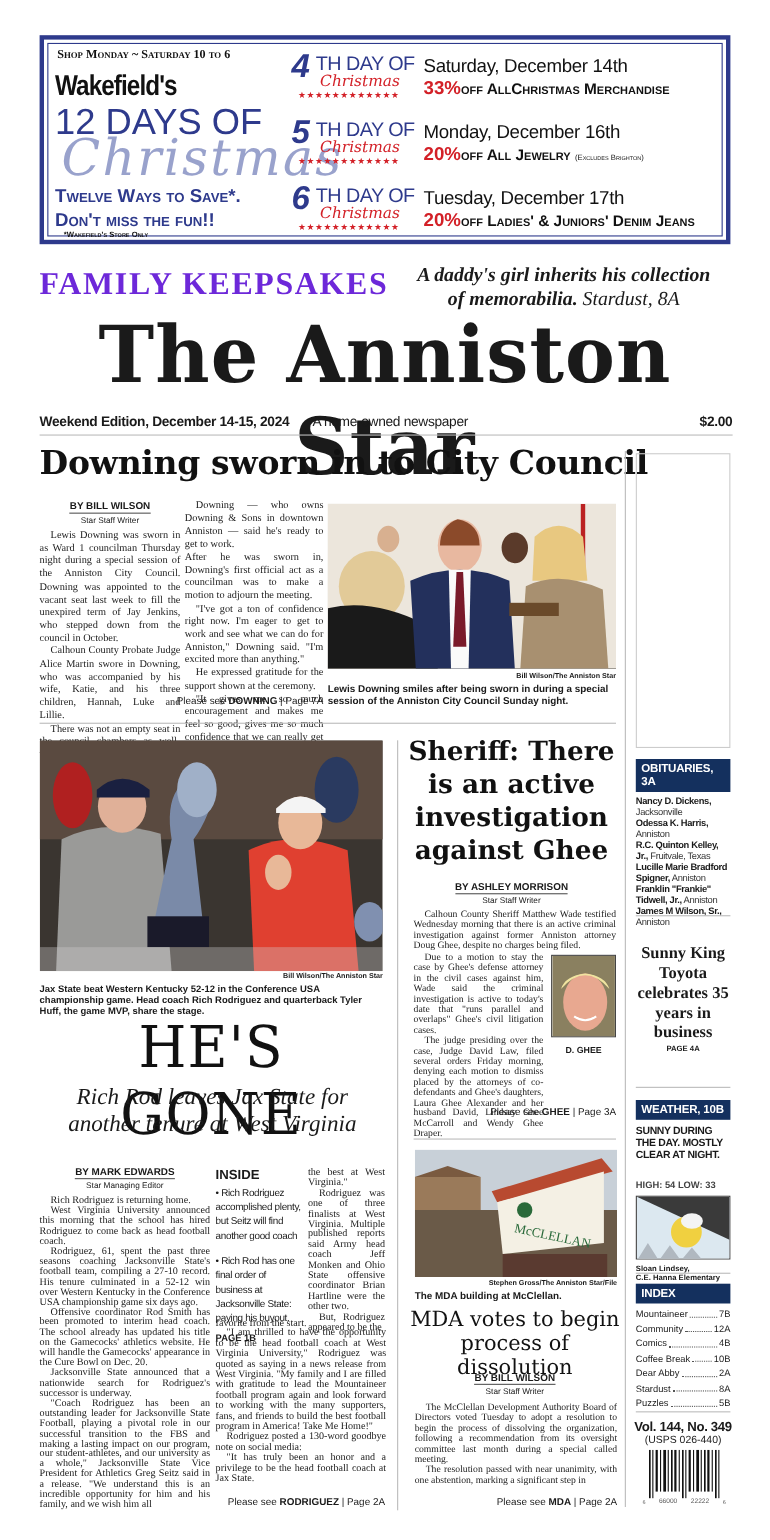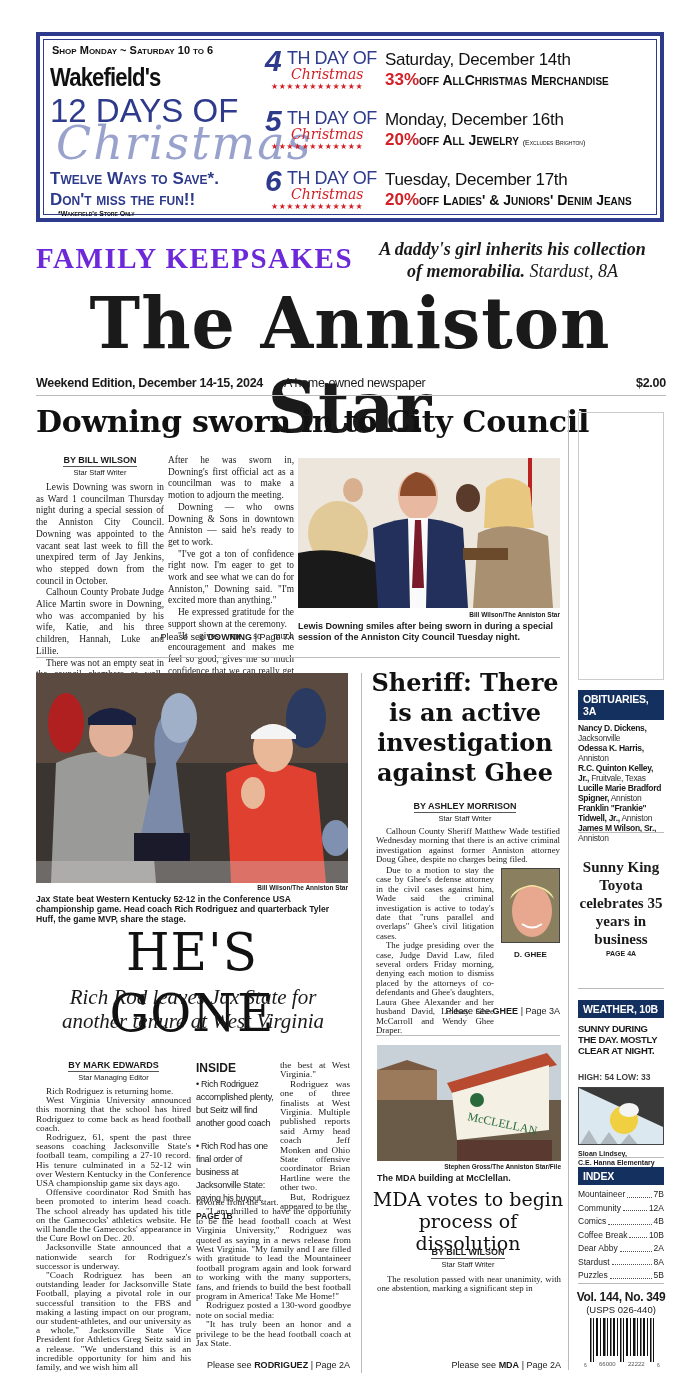--- a/index.html
+++ b/index.html
@@ -5,21 +5,21 @@
 *{box-sizing:border-box;margin:0;padding:0}
 body{width:700px;height:1400px;background:#fff;position:relative;overflow:hidden;font-family:"Liberation Serif",serif;color:#1a1a1a}
 .abs{position:absolute}
 .sans{font-family:"Liberation Sans",sans-serif}
 .cond{font-family:"Liberation Sans",sans-serif;font-stretch:condensed;letter-spacing:-0.3px}
 .serif{font-family:"Liberation Serif",serif}
 
 
 #ad{left:36px;top:32px;width:628px;height:190px;border:4px solid #2e3a8c;background:#fff}
 #ad-inner{position:absolute;left:3px;top:3px;right:3px;bottom:3px;border:1.5px solid #2e3a8c}
-.ad-shop{left:12px;top:8px;font-size:11px;font-variant:small-caps;font-weight:bold;color:#111;font-family:Liberation Sans, sans-serif}
+.ad-shop{left:12px;top:8px;font-size:11px;font-variant:small-caps;font-weight:bold;color:#111;font-family:Liberation Serif, serif}
 .ad-brand{left:10px;top:26px;font-size:26px;font-weight:bold;color:#111;font-family:"Liberation Sans",sans-serif;letter-spacing:-1px;transform:scaleX(0.85);transform-origin:left}
 .ad-12days{left:10px;top:56px;font-size:33px;color:#2e3a8c;font-family:"Liberation Sans",sans-serif;letter-spacing:0px}
 .ad-christmas{left:16px;top:80px;font-size:46px;color:#8892c4;font-family:"DejaVu Serif",serif;font-style:italic;letter-spacing:2px;opacity:.85}
 .ad-twelve{left:10px;top:132px;font-size:17px;font-weight:bold;color:#2e3a8c;font-variant:small-caps;font-family:"Liberation Sans",sans-serif;line-height:21px}
 .ad-only{left:18px;top:174px;font-size:7px;font-variant:small-caps;color:#111;font-family:"Liberation Sans",sans-serif;font-weight:bold}
 .day{left:225px;width:115px;height:50px}
 .day-num{position:absolute;left:0;top:-2px;font-size:30px;font-style:italic;color:#2e3a8c;font-family:"Liberation Sans",sans-serif;font-weight:bold}
 .day-th{position:absolute;left:22px;top:2px;font-size:18px;color:#2e3a8c;font-family:"Liberation Sans",sans-serif;letter-spacing:-0.5px}
 .day-xmas{position:absolute;left:26px;top:20px;font-size:14px;color:#d32027;font-style:italic;font-family:"DejaVu Serif",serif}
 .day-stars{position:absolute;left:6px;top:36px;font-size:8px;color:#d32027;letter-spacing:0.5px}
@@ -132,22 +132,22 @@
 <div class="abs" style="left:36px;top:455px;width:128px">
   <div class="byline"><span>BY BILL WILSON</span></div>
   <div class="byrole">Star Staff Writer</div>
   <div class="body">
     <p>Lewis Downing was sworn in as Ward 1 councilman Thursday night during a special session of the Anniston City Council. Downing was appointed to the vacant seat last week to fill the unexpired term of Jay Jenkins, who stepped down from the council in October.</p>
     <p>Calhoun County Probate Judge Alice Martin swore in Downing, who was accompanied by his wife, Katie, and his three children, Hannah, Luke and Lillie.</p>
     <p>There was not an empty seat in the council chambers as well-wishers, city officials and family gathered for the short ceremony.</p>
   </div>
 </div>
 <div class="abs body" style="left:168px;top:455px;width:126px">
+  <p>Downing — who owns Downing &amp; Sons in downtown Anniston — said he's ready to get to work.</p>
   <p style="text-indent:0">After he was sworn in, Downing's first official act as a councilman was to make a motion to adjourn the meeting.</p>
-  <p>Downing — who owns Downing &amp; Sons in downtown Anniston — said he's ready to get to work.</p>
   <p>"I've got a ton of confidence right now. I'm eager to get to work and see what we can do for Anniston," Downing said. "I'm excited more than anything."</p>
   <p>He expressed gratitude for the support shown at the ceremony.</p>
   <p>"It gives me so much encouragement and makes me feel so good, gives me so much confidence that we can really get to work and tackle these issues that</p>
 </div>
 <div class="abs see" style="left:150px;top:632px;width:144px"><span>Please see </span><b>DOWNING</b><span> | Page 7A</span></div>
 
 <div class="abs photo" style="left:298px;top:458px;width:262px;height:150px;background:linear-gradient(180deg,#e8e2d6 0%,#d8d0c0 60%,#3a3530 100%)">
   <svg width="262" height="150" viewBox="0 0 262 150">
     <rect x="0" y="0" width="262" height="150" fill="#ece6dc"></rect>
     <rect x="230" y="0" width="4" height="60" fill="#b22"></rect>
@@ -160,21 +160,21 @@
     <path d="M117 62 L123 62 L126 130 L114 130Z" fill="#7a1a2a"></path>
     <ellipse cx="210" cy="45" rx="20" ry="24" fill="#f0c8a8"></ellipse>
     <path d="M188 30 Q210 10 232 30 L236 70 L186 70Z" fill="#e8c880"></path>
     <path d="M180 75 Q210 60 250 78 L255 150 L175 150Z" fill="#a89070"></path>
     <rect x="165" y="90" width="45" height="12" fill="#6a4a2a"></rect>
     <ellipse cx="170" cy="40" rx="12" ry="14" fill="#5a3a2a"></ellipse>
     <ellipse cx="55" cy="32" rx="10" ry="12" fill="#d8b090"></ellipse>
   </svg>
 </div>
 <div class="abs credit" style="left:298px;top:611px;width:262px">Bill Wilson/The Anniston Star</div>
-<div class="abs caption" style="left:298px;top:621px;width:264px">Lewis Downing smiles after being sworn in during a special session of the Anniston City Council Tuesday night.</div>
+<div class="abs caption" style="left:298px;top:621px;width:264px">Lewis Downing smiles after being sworn in during a special session of the Anniston City Council Sunday night.</div>
 
 <div class="abs rule" style="left:36px;top:657px;width:524px"></div>
 
 <div class="abs photo" style="left:36px;top:673px;width:312px;height:210px">
   <svg width="312" height="210" viewBox="0 0 312 210">
     <rect width="312" height="210" fill="#3a3530"></rect>
     <rect x="0" y="0" width="312" height="90" fill="#5a4a40"></rect>
     <ellipse cx="30" cy="50" rx="18" ry="30" fill="#b02020"></ellipse>
     <ellipse cx="270" cy="45" rx="20" ry="30" fill="#2a3a60"></ellipse>
     <path d="M20 90 Q60 70 110 85 L120 210 L15 210Z" fill="#9a9a98"></path>
@@ -268,20 +268,21 @@
   </svg>
 </div>
 <div class="abs credit" style="left:377px;top:1163px;width:184px">Stephen Gross/The Anniston Star/File</div>
 <div class="abs caption" style="left:377px;top:1173px;width:184px">The MDA building at McClellan.</div>
 <h1 class="abs head" style="left:370px;top:1188px;width:196px;text-align:center;font-size:19px;line-height:22px;font-weight:normal">MDA votes to begin process of dissolution</h1>
 <div class="abs" style="left:370px;top:1247px;width:196px">
   <div class="byline"><span>BY BILL WILSON</span></div>
   <div class="byrole">Star Staff Writer</div>
 </div>
 <div class="abs body" style="left:377px;top:1275px;width:184px;font-size:8.8px;line-height:9.4px">
+  <p>The McClellan Development Authority Board of Directors voted Tuesday to adopt a resolution to begin the process of dissolving the organization, following a recommendation from its oversight committee last month during a special called meeting.</p>
   <p>The resolution passed with near unanimity, with one abstention, marking a significant step in</p>
 </div>
 <div class="abs see" style="left:377px;top:1360px;width:184px"><span>Please see </span><b>MDA</b><span> | Page 2A</span></div>
 
 <div class="abs rail-box"></div>
 
 <div class="abs" style="left:578px;top:690px;width:86px">
   <div class="rail-head">OBITUARIES, 3A</div>
   <div class="obits" style="margin-top:3px">
     <div><b>Nancy D. Dickens,</b> <span>Jacksonville</span></div>

